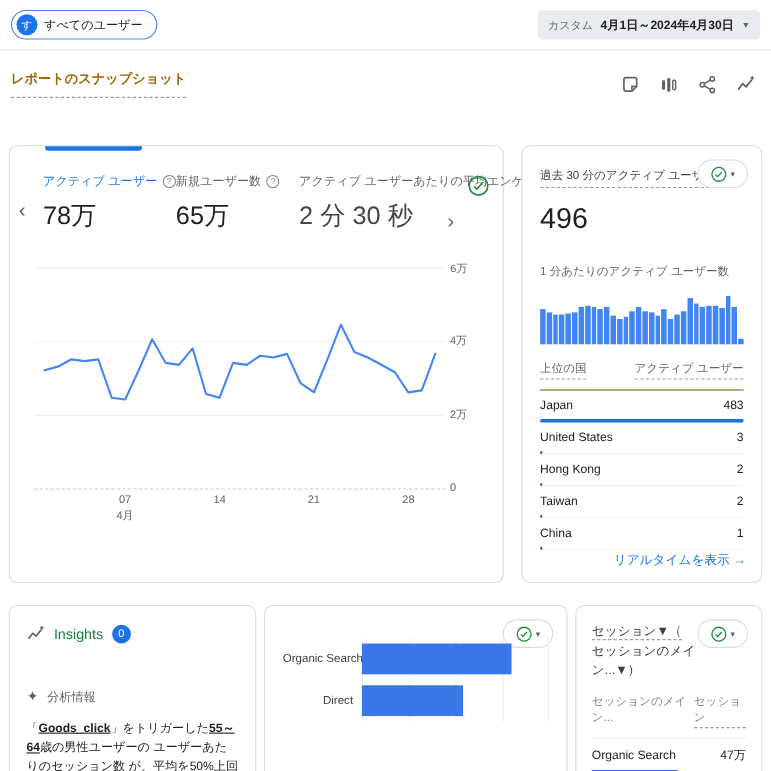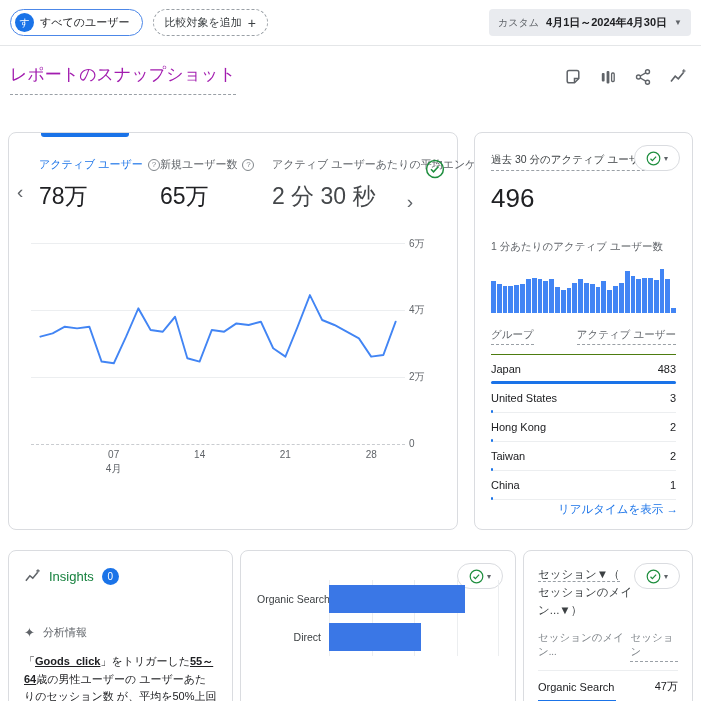--- a/index.html
+++ b/index.html
@@ -17,21 +17,21 @@
   .pill-compare { border:1px dashed #9aa0a6; padding:0 11px; gap:6px; color:#3c4043; }
   .plus-glyph { font-size:14px; line-height:1; color:#3c4043; }
   .datebox { margin-left:auto; background:#e9ebef; border-radius:4px; height:27px;
     display:flex; align-items:center; padding:0 9px; gap:7px; cursor:pointer; }
   .date-type { font-size:10px; color:#5f6368; }
   .date-val { font-size:11px; font-weight:700; color:#202124; }
   .caret-sm { font-size:8px; color:#5f6368; }
 
   
   .title-row { display:flex; align-items:flex-start; padding:17px 14px 0 10px; height:72px; }
-  .page-title { font-size:17px; font-weight:400; color:#a21caf;
+  .page-title { font-size:12px; font-weight:700; color:#a16207;
     border-bottom:1.5px dashed #9aa0a6; padding-bottom:8px; }
   .toolbar { margin-left:auto; display:flex; gap:17px; padding-top:5px; }
   .tool-btn { width:18px; height:18px; cursor:pointer; }
 
   
   .row { display:flex; padding:0 8px; }
   .row1 { gap:16px; margin-top:14px; }
   .row2 { gap:7px; margin-top:20px; }
   .card { background:#fff; border:1px solid #dadce0; border-radius:8px; position:relative; }
 
@@ -55,21 +55,21 @@
   .chev-right { right:44px; top:58px; }
   .check-abs { position:absolute; right:12px; top:26px; width:20px; height:20px; cursor:pointer; }
 
   .chart-wrap { position:absolute; left:22px; right:16px; top:108px; height:204px; }
   .plot { position:absolute; left:0; right:36px; top:0; bottom:0;
     border-bottom:1px dashed #c9ccd0; }
   .gridline { position:absolute; left:0; right:0; height:1px; background:#eceef0; }
   .g6 { top:2px; } .g4 { top:69px; } .g2 { top:136px; }
   .trend-svg { position:absolute; left:0; top:0; width:100%; height:100%; }
   .ylab { position:absolute; right:0; width:32px; font-size:10px; color:#5f6368; text-align:left; }
-  .y6 { top:-4px; } .y4 { top:62px; } .y2 { top:129px; } .y0 { top:197px; }
+  .y6 { top:-4px;font-family:Liberation Mono, monospace; } .y4 { top:62px; } .y2 { top:129px; } .y0 { top:197px; }
   .xaxis { position:absolute; left:22px; right:52px; top:316px; height:40px; }
   .xtick { position:absolute; font-size:10px; color:#5f6368; transform:translateX(-50%); }
   .xt1 { left:22.1%; } .xt2 { left:45.1%; } .xt3 { left:68%; } .xt4 { left:91%; }
   .xmonth { position:absolute; left:22.1%; top:13px; transform:translateX(-50%);
     font-size:10px; color:#5f6368; }
 
   
   .rt-card { width:219px; height:398px; padding:14px 16px; }
   .rt-title { font-size:10.5px; color:#3c4043; white-space:nowrap; display:inline-block;
     border-bottom:1px dashed #9aa0a6; padding-bottom:3px; margin-top:6px; }
@@ -114,42 +114,38 @@
   .v0 { left:0; } .v25 { left:25%; } .v50 { left:50%; } .v75 { left:75%; } .v100 { right:0; }
   .nu-row { position:relative; display:flex; align-items:center; height:38px; }
   .nu-label { width:64px; text-align:right; font-size:10.5px; color:#3c4043;
     padding-right:0; white-space:nowrap; }
   .nu-track { flex:1; margin-left:8px; height:28px; position:relative; }
   .nu-fill { position:absolute; left:0; top:0; height:100%; background:#3a77e6; }
 
   .sess-card { width:170px; height:200px; padding:15px 14px; }
   .sess-title { font-size:11.5px; color:#3c4043; line-height:1.55; width:110px; }
   .sess-cols { display:flex; justify-content:flex-start; margin-top:12px;
-    font-size:10.5px; color:#80868b;font-family:Liberation Serif, serif; }
+    font-size:10.5px; color:#80868b; }
   .sess-cols .dotted { border-bottom:1px dashed #9aa0a6; padding-bottom:2px; }
   .session-rows { margin-top:8px; border-top:1px solid #eceef0; }
   .session-row { position:relative; display:flex; justify-content:space-between;
     align-items:center; height:32px; border-bottom:1px solid #eceef0;
     font-size:11px; color:#202124; }
   .sbar { position:absolute; bottom:-1px; left:0; height:3px; background:#1a73e8; }
 </style>
 </head>
 <body>
 
 <div class="app">
 
   <div class="topbar">
     <div class="pill pill-all">
       <span class="avatar">す</span>
       <span>すべてのユーザー</span>
     </div>
-    <div class="pill pill-compare">
-      <span>比較対象を追加</span>
-      <span class="plus-glyph">+</span>
-    </div>
     <div class="datebox">
       <span class="date-type">カスタム</span>
       <span class="date-val">4月1日～2024年4月30日</span>
       <span class="caret-sm">▼</span>
     </div>
   </div>
 
   <div class="title-row">
     <div class="page-title">レポートのスナップショット</div>
     <div class="toolbar">
@@ -270,21 +266,21 @@
           <div class="minbar" style="height: 72%;"></div>
           <div class="minbar" style="height: 66%;"></div>
           <div class="minbar" style="height: 68%;"></div>
           <div class="minbar" style="height: 68%;"></div>
           <div class="minbar" style="height: 63%;"></div>
           <div class="minbar" style="height: 84%;"></div>
           <div class="minbar" style="height: 66%;"></div>
           <div class="minbar" style="height: 10%;"></div>
         </div>
       <div class="rt-cols">
-        <span>グループ</span>
+        <span>上位の国</span>
         <span>アクティブ ユーザー</span>
       </div>
       <div class="country-rows" id="country-rows">
           <div class="country-row">
             <span class="cname">Japan</span>
             <span class="cval">483</span>
             <div class="cbar" style="width: 100%;"></div>
           </div>
           <div class="country-row">
             <span class="cname">United States</span>

